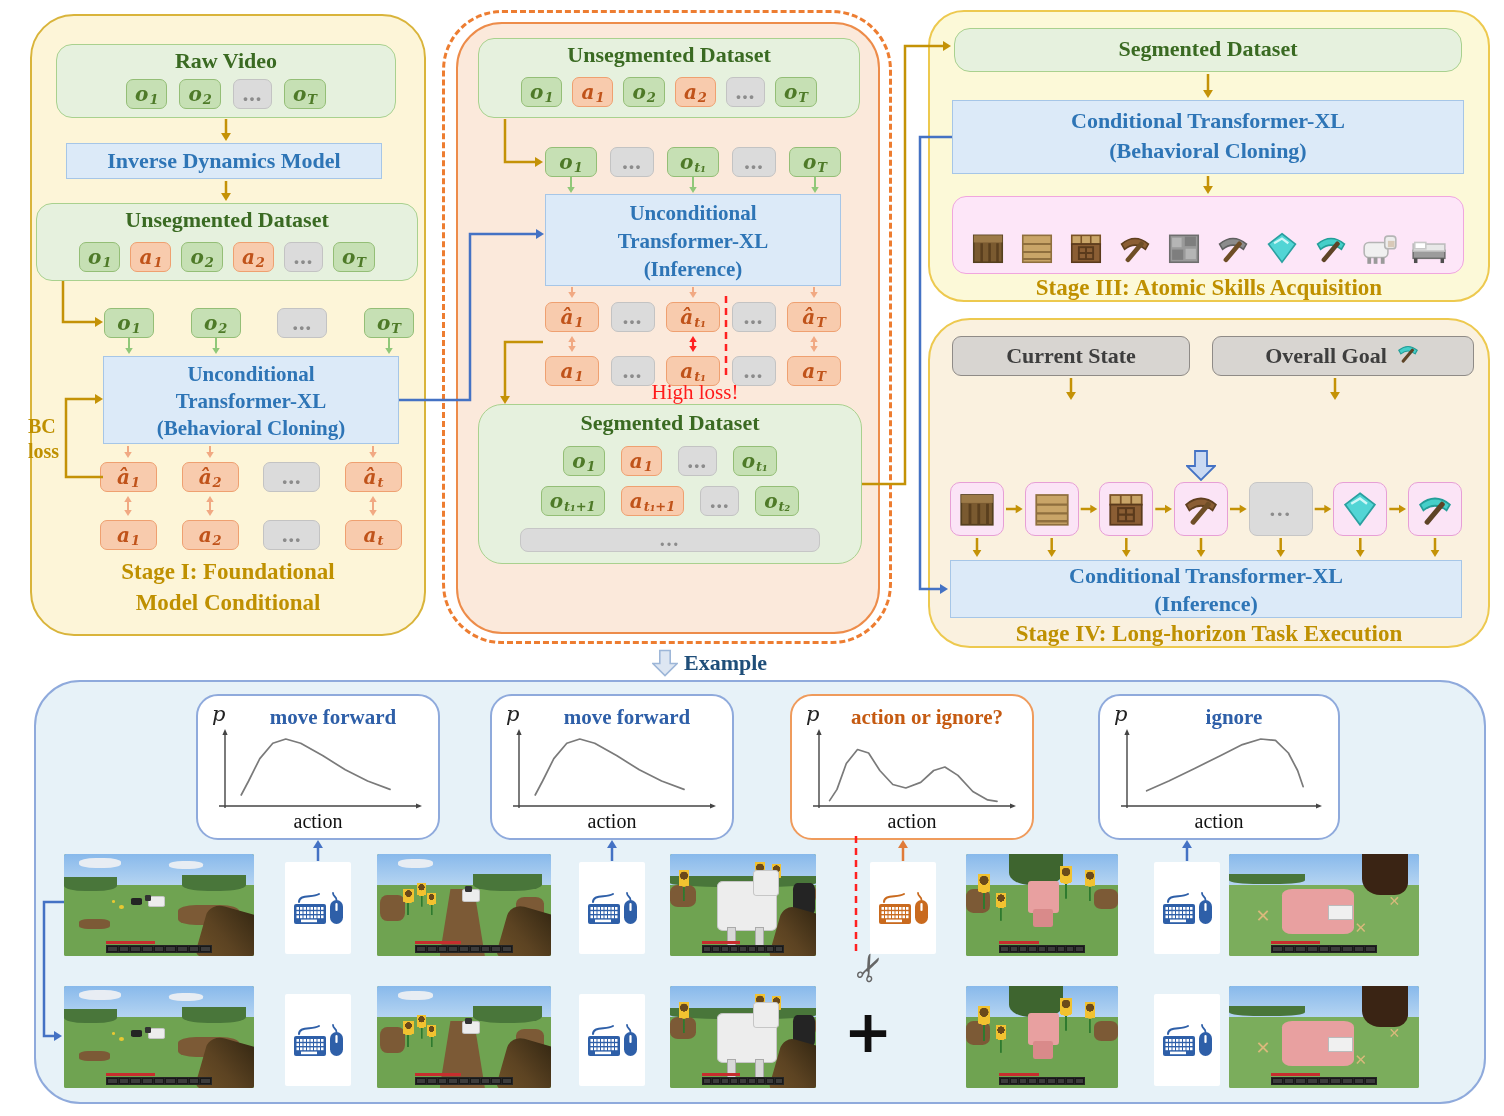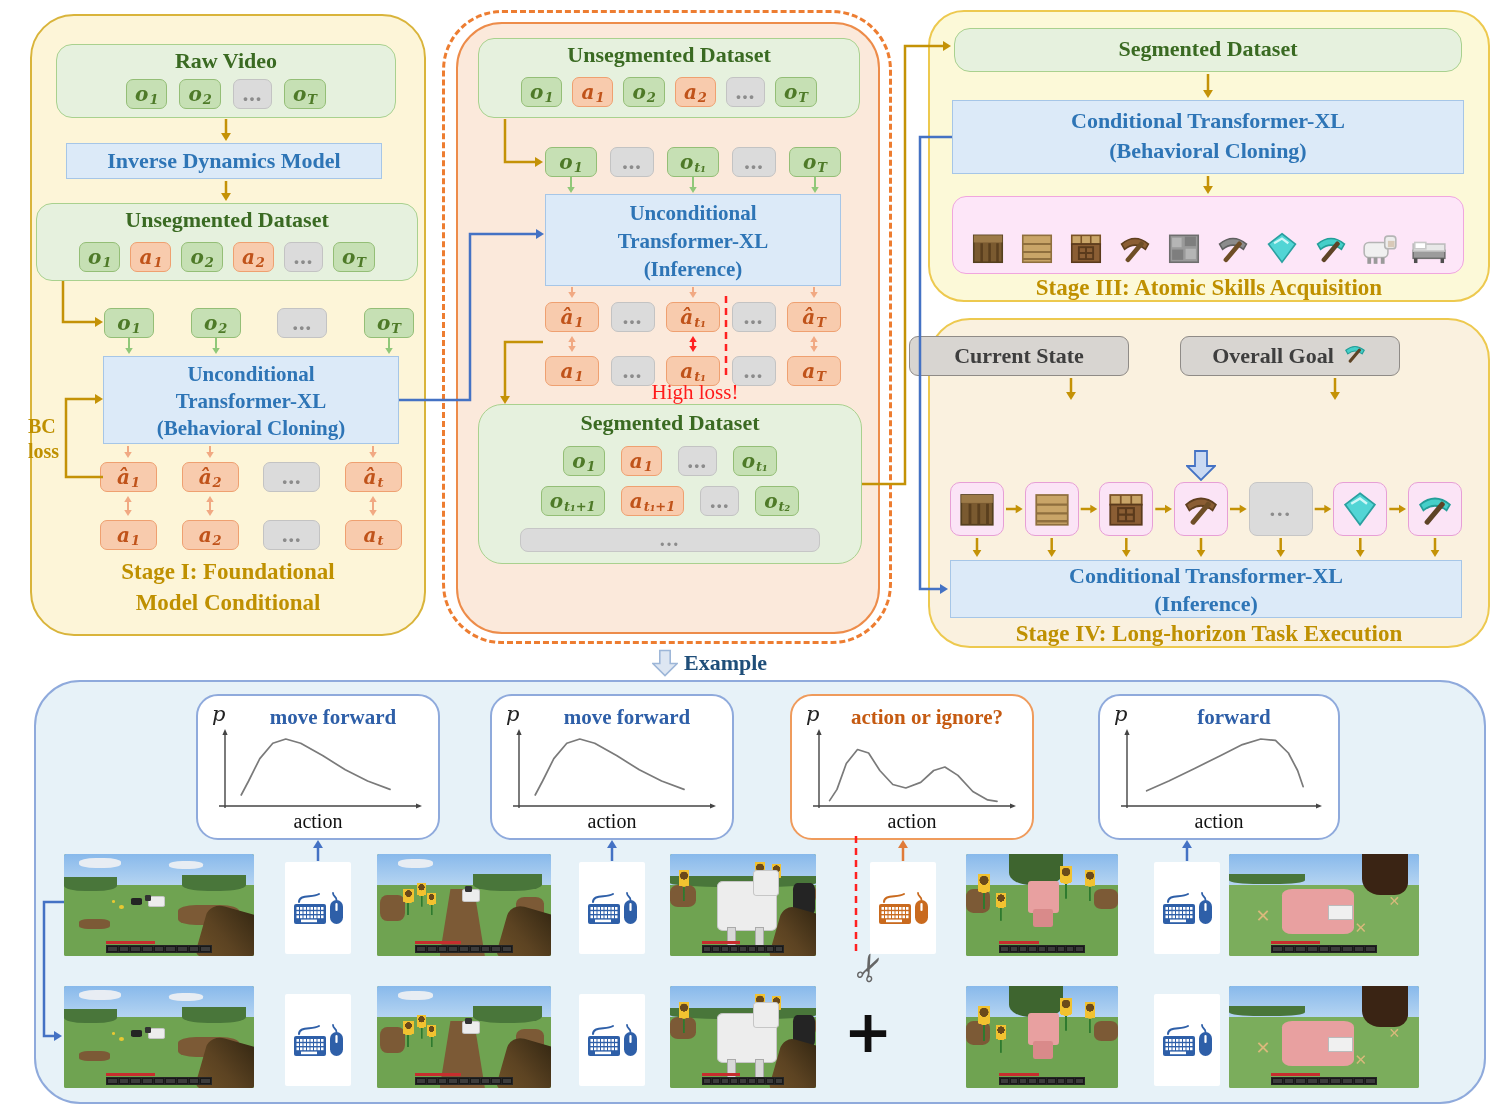--- a/index.html
+++ b/index.html
@@ -69,22 +69,22 @@
   
   #s3-seg{left:954px;top:28px;width:508px;height:44px;line-height:40px;}
   #s3-seg .gtitle{line-height:40px;}
   #s3-ctxl{left:952px;top:100px;width:512px;height:74px;line-height:30px;padding-top:5px;font-size:22px;}
   #s3-atomic{left:952px;top:196px;width:512px;height:78px;}
   #s3-atomic-title{left:952px;top:199px;width:512px;text-align:center;color:#BF00BF;font-weight:bold;font-size:22px;}
   #s3-icons{left:952px;top:229px;width:512px;height:42px;gap:11px;}
   #s3-title{left:928px;top:272px;width:562px;}
 
   
-  #s4-state{left:909px;top:336px;width:220px;height:40px;line-height:37px;}
-  #s4-goal{left:1180px;top:336px;width:220px;height:40px;display:flex;align-items:center;justify-content:center;gap:8px;}
+  #s4-state{left:952px;top:336px;width:238px;height:40px;line-height:37px;}
+  #s4-goal{left:1212px;top:336px;width:262px;height:40px;display:flex;align-items:center;justify-content:center;gap:8px;}
   #s4-vlm{left:950px;top:402px;width:512px;height:46px;line-height:43px;font-size:25px;}
   #s4-blockarrow{left:1186px;top:450px;width:30px;height:31px;}
   #s4-ctxl{left:950px;top:560px;width:512px;height:58px;line-height:28px;padding-top:1px;font-size:22px;}
   #s4-title{left:928px;top:618px;width:562px;}
   .skillbox{background:#FBE4F6;border:1.5px solid #E79FD6;border-radius:10px;display:flex;align-items:center;justify-content:center;}
   .skillbox.gray{background:#DBDBDB;border:1px solid #C6C6C6;border-radius:8px;color:#8C8C8C;font-weight:bold;font-size:22px;letter-spacing:2px;}
 
   
   #example-arrow{left:652px;top:648px;width:26px;height:30px;}
   #example-label{left:684px;top:650px;width:160px;color:#1F4E79;font-weight:bold;font-size:22px;}
@@ -615,21 +615,21 @@
         <path d="M13 80 V5" stroke="#444" stroke-width="1.4"></path>
         <polygon points="13,1 10.4,7 15.6,7" fill="#444"></polygon>
         <path d="M7 78 H206" stroke="#444" stroke-width="1.4"></path>
         <polygon points="210,78 204,75.4 204,80.6" fill="#444"></polygon>
         <path d="M23.6 72.6 L31.0 61.4 L40.3 35.5 L51.5 21.5 L62.6 25.0 L73.8 42.5 L86.8 56.5 L99.8 60.0 L114.7 54.4 L127.7 42.5 L138.9 39.0 L151.9 47.4 L166.8 63.5 L181.7 71.9 L191.0 73.3" fill="none" stroke="#7A7A7A" stroke-width="1.7" stroke-linejoin="round" stroke-linecap="round"></path>
       </svg>
       <div class="paction" style="position: absolute;">action</div>
     </div>
     <div class="plot" style="left: 1098px; top: 694px; width: 238px; height: 142px;">
       <div class="pl" style="position: absolute;">p</div>
-      <div class="ptitle blue" style="position: absolute;">forward</div>
+      <div class="ptitle blue" style="position: absolute;">ignore</div>
       <svg width="210" height="84">
         <path d="M13 80 V5" stroke="#444" stroke-width="1.4"></path>
         <polygon points="13,1 10.4,7 15.6,7" fill="#444"></polygon>
         <path d="M7 78 H204" stroke="#444" stroke-width="1.4"></path>
         <polygon points="208,78 202,75.4 202,80.6" fill="#444"></polygon>
         <path d="M32.7 62.8 L54.8 53.0 L80.6 40.4 L106.3 27.8 L128.4 16.6 L146.8 11.0 L161.5 12.4 L174.4 25.0 L183.6 42.5 L189.1 58.6" fill="none" stroke="#7A7A7A" stroke-width="1.7" stroke-linejoin="round" stroke-linecap="round"></path>
       </svg>
       <div class="paction" style="position: absolute;">action</div>
     </div>
     <div class="frame" style="left: 64px; top: 854px; width: 190px; height: 102px;">

